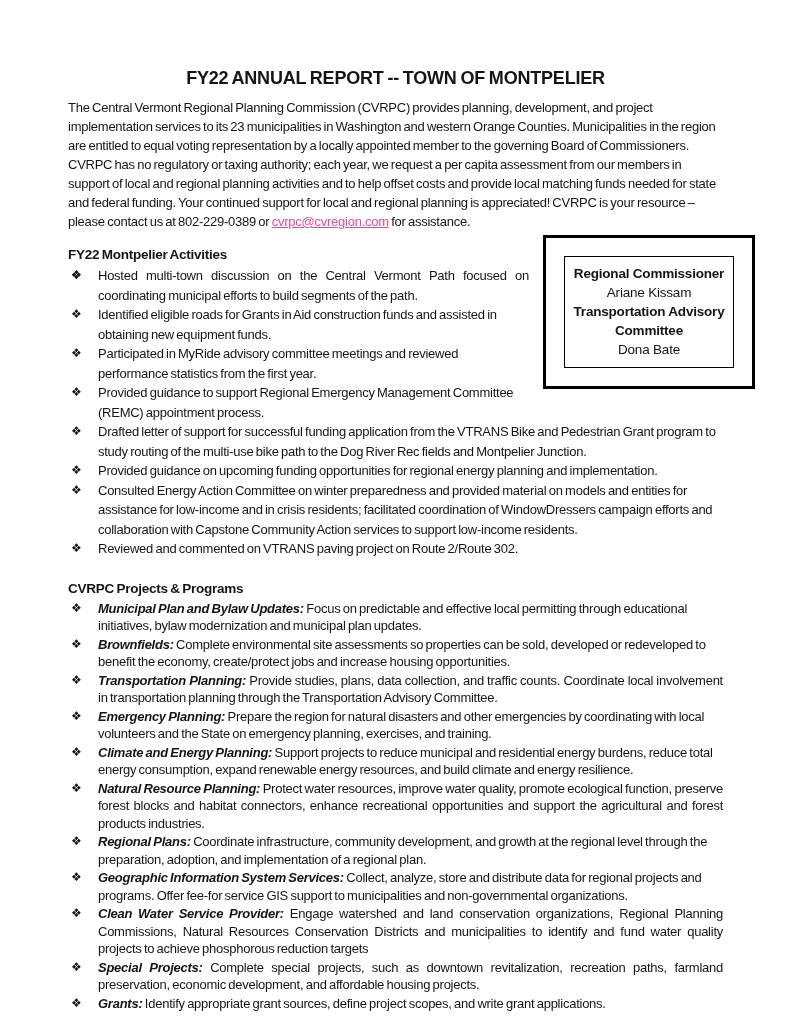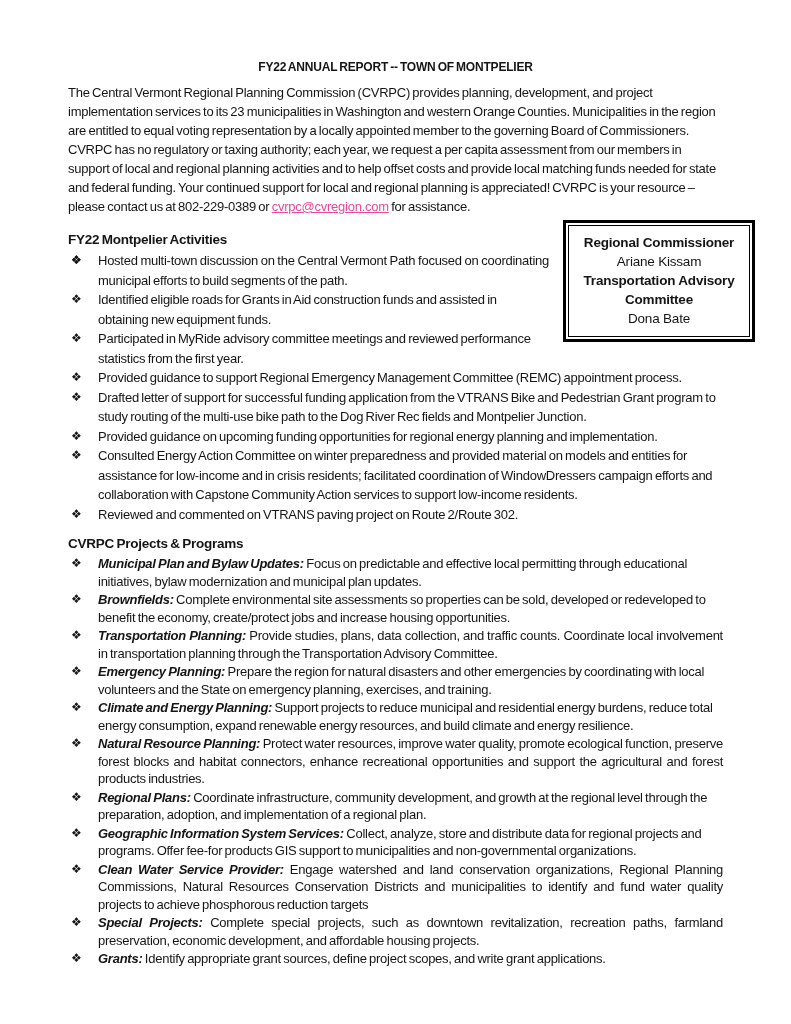--- a/index.html
+++ b/index.html
@@ -11,42 +11,42 @@
     box-sizing: border-box;
     padding: 52px 68px 0 68px;
     overflow: hidden;
     font-family: "Liberation Sans", "DejaVu Sans", sans-serif;
     font-size: 13px;
     letter-spacing: -0.25px;
     word-spacing: -1px;
     color: #151515;
   }
   h1.doc-title {
-    font-size: 12px;
+    font-size: 18px;
     font-weight: bold;
     text-align: center;
-    margin: 8px 0 9px 0;
+    margin: 16px 0 9px 0;
     letter-spacing: -0.2px;
   }
   p.intro {
     margin: 0;
     line-height: 19px;
   }
   a.email-link {
     color: #ec4899;
     text-decoration: underline;
     cursor: pointer;
   }
   .section { position: relative; }
   h2.section-heading {
     font-size: 13.5px;
     font-weight: bold;
     margin: 16px 0 4px 0;
   }
-  h2.section-heading.second { margin-top: 12px; }
+  h2.section-heading.second { margin-top: 22px; }
   ul.bullet-list {
     list-style: none;
     margin: 0; padding: 0;
   }
   ul.bullet-list > li {
     position: relative;
     padding-left: 30px;
     line-height: 19.5px;
   }
   ul.bullet-list.tight > li { line-height: 17.5px; margin-bottom: 1px; }
@@ -57,24 +57,24 @@
     font-size: 12px;
     letter-spacing: 0; word-spacing: 0;
     color: #151515;
   }
   .lead {
     font-weight: bold;
     font-style: italic;
   }
   .commissioner-box {
     float: right;
-    width: 192px;
+    width: 212px;
     margin: -12px -32px 10px 14px;
     border: 3px solid #000;
-    padding: 2px;
+    padding: 18px;
     background: #fff;
     box-sizing: border-box;
   }
   .commissioner-box-inner {
     border: 1.5px solid #000;
     padding: 7px 4px 8px 4px;
     text-align: center;
     line-height: 19px;
     letter-spacing: -0.2px; word-spacing: 0;
     font-size: 13.5px;
@@ -120,20 +120,20 @@
     <h2 class="section-heading second">CVRPC Projects &amp; Programs</h2>
 
     <ul class="bullet-list tight">
       <li><span class="marker">❖</span><span class="lead">Municipal Plan and Bylaw Updates:</span> <span>Focus on predictable and effective local permitting through educational initiatives, bylaw modernization and municipal plan updates.</span></li>
       <li><span class="marker">❖</span><span class="lead">Brownfields:</span> <span>Complete environmental site assessments so properties can be sold, developed or redeveloped to benefit the economy, create/protect jobs and increase housing opportunities.</span></li>
       <li class="justify"><span class="marker">❖</span><span class="lead">Transportation Planning:</span> <span>Provide studies, plans, data collection, and traffic counts. Coordinate local involvement in transportation planning through the Transportation Advisory Committee.</span></li>
       <li><span class="marker">❖</span><span class="lead">Emergency Planning:</span> <span>Prepare the region for natural disasters and other emergencies by coordinating with local volunteers and the State on emergency planning, exercises, and training.</span></li>
       <li><span class="marker">❖</span><span class="lead">Climate and Energy Planning:</span> <span>Support projects to reduce municipal and residential energy burdens, reduce total energy consumption, expand renewable energy resources, and build climate and energy resilience.</span></li>
       <li class="justify"><span class="marker">❖</span><span class="lead">Natural Resource Planning:</span> <span>Protect water resources, improve water quality, promote ecological function, preserve forest blocks and habitat connectors, enhance recreational opportunities and support the agricultural and forest products industries.</span></li>
       <li><span class="marker">❖</span><span class="lead">Regional Plans:</span> <span>Coordinate infrastructure, community development, and growth at the regional level through the preparation, adoption, and implementation of a regional plan.</span></li>
-      <li><span class="marker">❖</span><span class="lead">Geographic Information System Services:</span> <span>Collect, analyze, store and distribute data for regional projects and programs. Offer fee-for products GIS support to municipalities and non-governmental organizations.</span></li>
+      <li><span class="marker">❖</span><span class="lead">Geographic Information System Services:</span> <span>Collect, analyze, store and distribute data for regional projects and programs. Offer fee-for service GIS support to municipalities and non-governmental organizations.</span></li>
       <li class="justify"><span class="marker">❖</span><span class="lead">Clean Water Service Provider:</span> <span>Engage watershed and land conservation organizations, Regional Planning Commissions, Natural Resources Conservation Districts and municipalities to identify and fund water quality projects to achieve phosphorous reduction targets</span></li>
       <li class="justify"><span class="marker">❖</span><span class="lead">Special Projects:</span> <span>Complete special projects, such as downtown revitalization, recreation paths, farmland preservation, economic development, and affordable housing projects.</span></li>
       <li><span class="marker">❖</span><span class="lead">Grants:</span> <span>Identify appropriate grant sources, define project scopes, and write grant applications.</span></li>
     </ul>
   </div>
 
 </div>
 
 </body></html>

